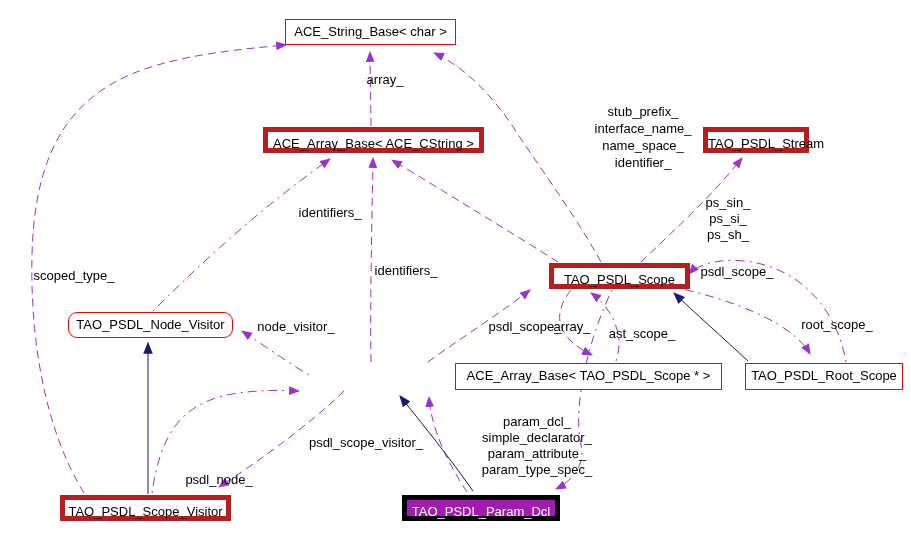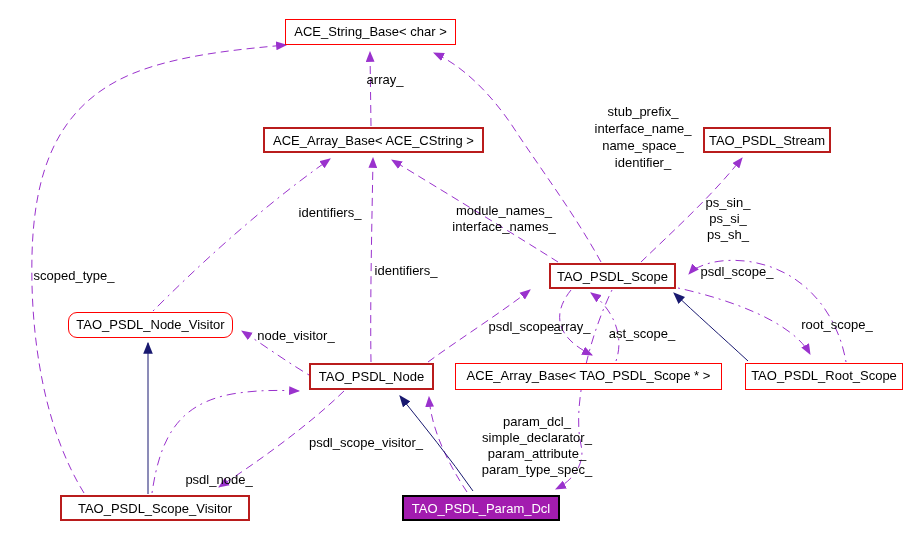--- a/index.html
+++ b/index.html
@@ -2,21 +2,21 @@
 <html><head>
 <meta charset="utf-8">
 <style>
   html,body{margin:0;padding:0;background:#ffffff;}
   #canvas{
     position:relative;width:911px;height:539px;background:#ffffff;overflow:hidden;
     font-family:"Liberation Sans", sans-serif;
   }
   .node{
     position:absolute;box-sizing:border-box;height:26px;line-height:23px;
-    background:#ffffff;border:2px solid #b91c1c;text-align:center;
+    background:#ffffff;border:5px solid #b91c1c;text-align:center;
     font-size:13px;color:#000000;white-space:nowrap;
   }
   .node.red{border:1.5px solid #ff0000;}
   .node.filled{background:#a21caf;color:#ffffff;border-color:#000000;}
   .elabel{
     position:absolute;font-size:13px;color:#000000;white-space:nowrap;
     transform:translateX(-50%);text-align:center;line-height:16px;
   }
   .elabel.tall{line-height:17px;}
   svg#edges{position:absolute;left:0;top:0;}
@@ -54,58 +54,53 @@
     <path d="M 467 492 C 447 462 431 428 429 397" fill="none" stroke="#9a32cd" stroke-dasharray="8,5" marker-end="url(#arrowP)"></path>
     <path d="M 612 290 C 590 335 572 405 581 445 C 586 466 570 482 556 489" fill="none" stroke="#9a32cd" stroke-dasharray="2,5,9,5" marker-end="url(#arrowP)"></path>
 
     <path d="M 148 494 L 148 343" fill="none" stroke="#191970" marker-end="url(#arrowN)"></path>
     <path d="M 473 491 C 450 458 424 426 400 396" fill="none" stroke="#191970" marker-end="url(#arrowN)"></path>
     <path d="M 748 361 C 722 337 694 312 674 293" fill="none" stroke="#191970" marker-end="url(#arrowN)"></path>
   </svg>
 
   <div class="node red" style="left:285px;top:19px;width:171px;">ACE_String_Base&lt; char &gt;</div>
   <div class="node" style="left:263px;top:127px;width:221px;">ACE_Array_Base&lt; ACE_CString &gt;</div>
-  <div class="node" style="left:703px;top:127px;width:128px;">TAO_PSDL_Stream</div>
-  <div class="node" style="left:549px;top:263px;width:127px;">TAO_PSDL_Scope</div>
+  <div class="node" style="left:703px;top:127px;width:106px;">TAO_PSDL_Stream</div>
+  <div class="node" style="left:549px;top:263px;width:141px;">TAO_PSDL_Scope</div>
   <div class="node red" style="left:68px;top:312px;width:165px;border-radius:9px;">TAO_PSDL_Node_Visitor</div>
-  <div class="node" style="left:309px;top:363px;width:125px;height:27px;">TAO_PSDL_Node</div>
   <div class="node red" style="left:455px;top:363px;width:267px;height:27px;">ACE_Array_Base&lt; TAO_PSDL_Scope * &gt;</div>
   <div class="node red" style="left:745px;top:363px;width:158px;height:27px;">TAO_PSDL_Root_Scope</div>
-  <div class="node" style="left:60px;top:495px;width:190px;">TAO_PSDL_Scope_Visitor</div>
+  <div class="node" style="left:60px;top:495px;width:171px;">TAO_PSDL_Scope_Visitor</div>
   <div class="node filled" style="left:402px;top:495px;width:158px;">TAO_PSDL_Param_Dcl</div>
 
   <div class="elabel" style="left:385px;top:72px;">array_</div>
 
   <div class="elabel tall" style="left:595px;top:103px;margin-left:48px;">
     <div>stub_prefix_</div>
     <div>interface_name_</div>
     <div>name_space_</div>
     <div>identifier_</div>
   </div>
 
-  <div class="elabel" style="left:504px;top:203px;">
-    <div>module_names_</div>
-    <div>interface_names_</div>
-  </div>
 
   <div class="elabel" style="left:728px;top:195px;">
     <div>ps_sin_</div>
     <div>ps_si_</div>
     <div>ps_sh_</div>
   </div>
 
   <div class="elabel" style="left:330px;top:205px;">identifiers_</div>
 
   <div class="elabel" style="left:406px;top:263px;">identifiers_</div>
 
   <div class="elabel" style="left:737px;top:264px;">psdl_scope_</div>
 
   <div class="elabel" style="left:74px;top:268px;">scoped_type_</div>
 
-  <div class="elabel" style="left:296px;top:328px;">node_visitor_</div>
+  <div class="elabel" style="left:296px;top:319px;">node_visitor_</div>
 
   <div class="elabel" style="left:525px;top:319px;">psdl_scope_</div>
 
   <div class="elabel" style="left:572px;top:319px;">array_</div>
 
   <div class="elabel" style="left:642px;top:318px;margin-top:8px;">ast_scope_</div>
 
   <div class="elabel" style="left:837px;top:317px;">root_scope_</div>
 
   <div class="elabel" style="left:219px;top:436px;margin-top:36px;">psdl_node_</div>

